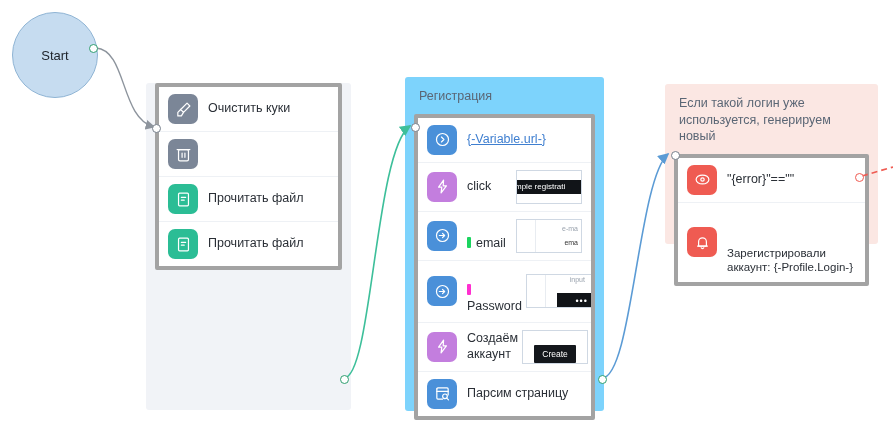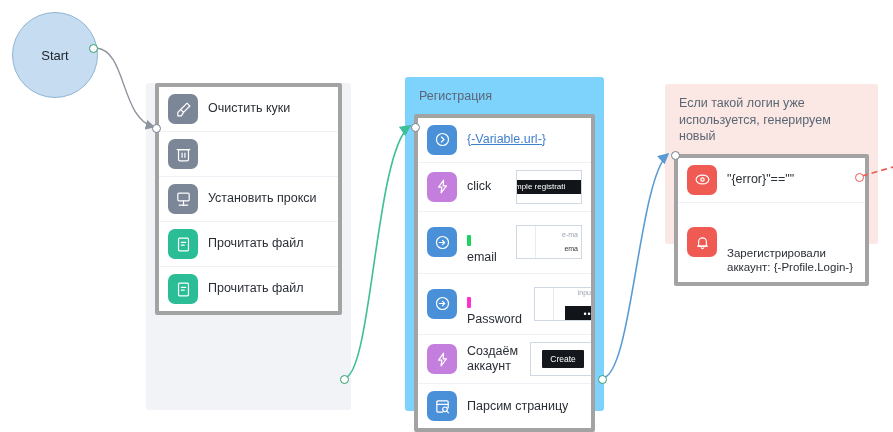--- a/index.html
+++ b/index.html
@@ -147,21 +147,21 @@
   }
 
   
   .thumb {
     width: 64px;
     height: 32px;
     border: 1px solid #cfd8e3;
     background: #fff;
     position: relative;
     overflow: hidden;
-    margin-left: 12px;
+    margin-left: 4px;
     flex: 0 0 auto;
   }
   .thumb .bar {
     position: absolute;
     background: #111418;
     color: #fff;
     font-size: 8px;
     display: flex;
     align-items: center;
     white-space: nowrap;
@@ -180,21 +180,21 @@
     background: #e8ecf1;
   }
   .thumb .dots {
     position: absolute;
     color: #fff;
     font-size: 9px;
     letter-spacing: 1px;
   }
   .thumb.btn-thumb {
     display: flex;
-    align-items: center;
+    align-items: flex-end;
     justify-content: center;
   }
   .thumb .blackbtn {
     background: #14171c;
     color: #fff;
     font-size: 8.5px;
     padding: 4px 8px;
     border-radius: 1px;
   }
 
@@ -259,31 +259,20 @@
       <div class="row">
         <span class="ico grey">
           <svg width="17" height="17" viewBox="0 0 24 24" fill="none" stroke="#fff" stroke-width="1.7" stroke-linecap="round" stroke-linejoin="round">
             <rect x="5" y="5" width="14" height="16" rx="2"></rect>
             <path d="M3 5 H21"></path>
             <path d="M10 10 V16 M14 10 V16"></path>
           </svg>
         </span>
       </div>
 
-      <div class="row">
-        <span class="ico grey">
-          <svg width="17" height="17" viewBox="0 0 24 24" fill="none" stroke="#fff" stroke-width="1.7" stroke-linecap="round" stroke-linejoin="round">
-            <rect x="4" y="3" width="16" height="11" rx="1.5"></rect>
-            <path d="M12 14 V18"></path>
-            <path d="M6 20 H18"></path>
-            <circle cx="12" cy="20" r="1.3" fill="#fff" stroke="none"></circle>
-          </svg>
-        </span>
-        <span class="row-label">Установить прокси</span>
-      </div>
 
       <div class="row">
         <span class="ico green">
           <svg width="17" height="17" viewBox="0 0 24 24" fill="none" stroke="#fff" stroke-width="1.7" stroke-linecap="round" stroke-linejoin="round">
             <rect x="5" y="3" width="14" height="18" rx="1.5"></rect>
             <path d="M9 9 H15 M9 13 H13"></path>
           </svg>
         </span>
         <span class="row-label">Прочитать файл</span>
       </div>

